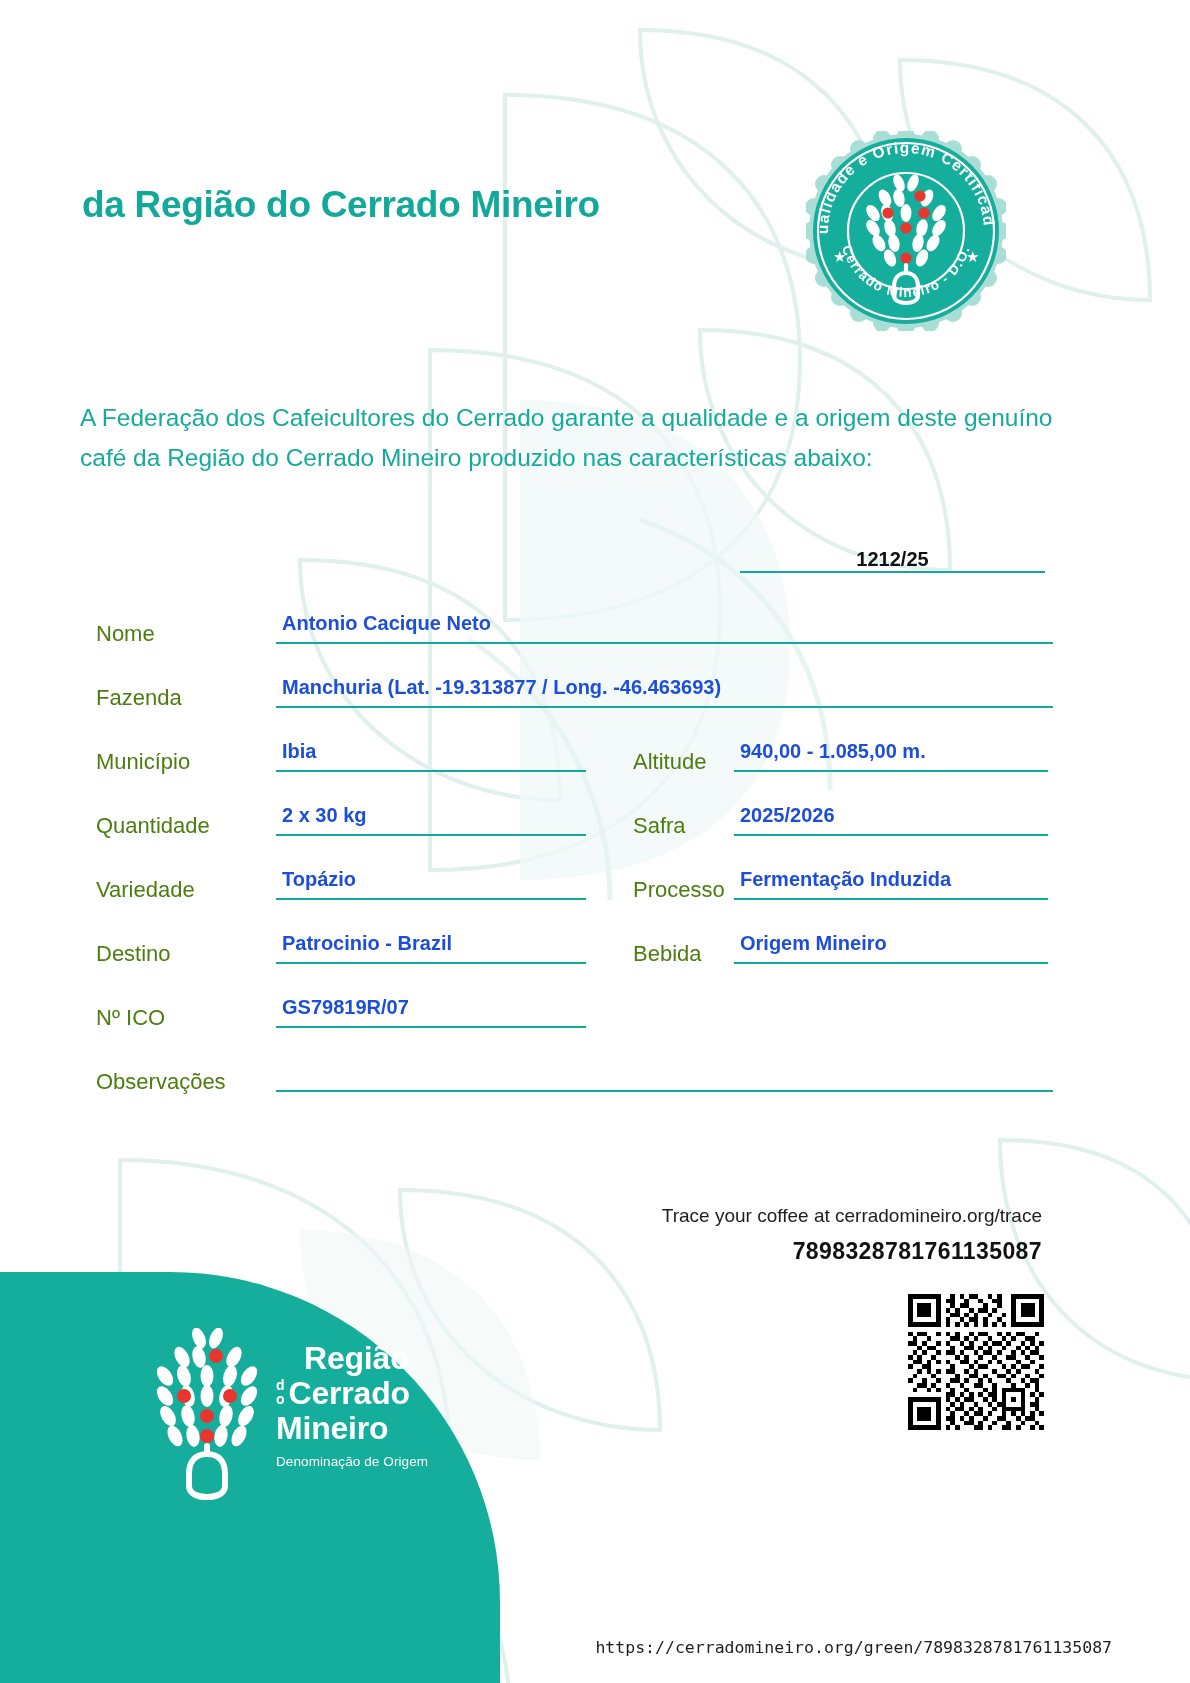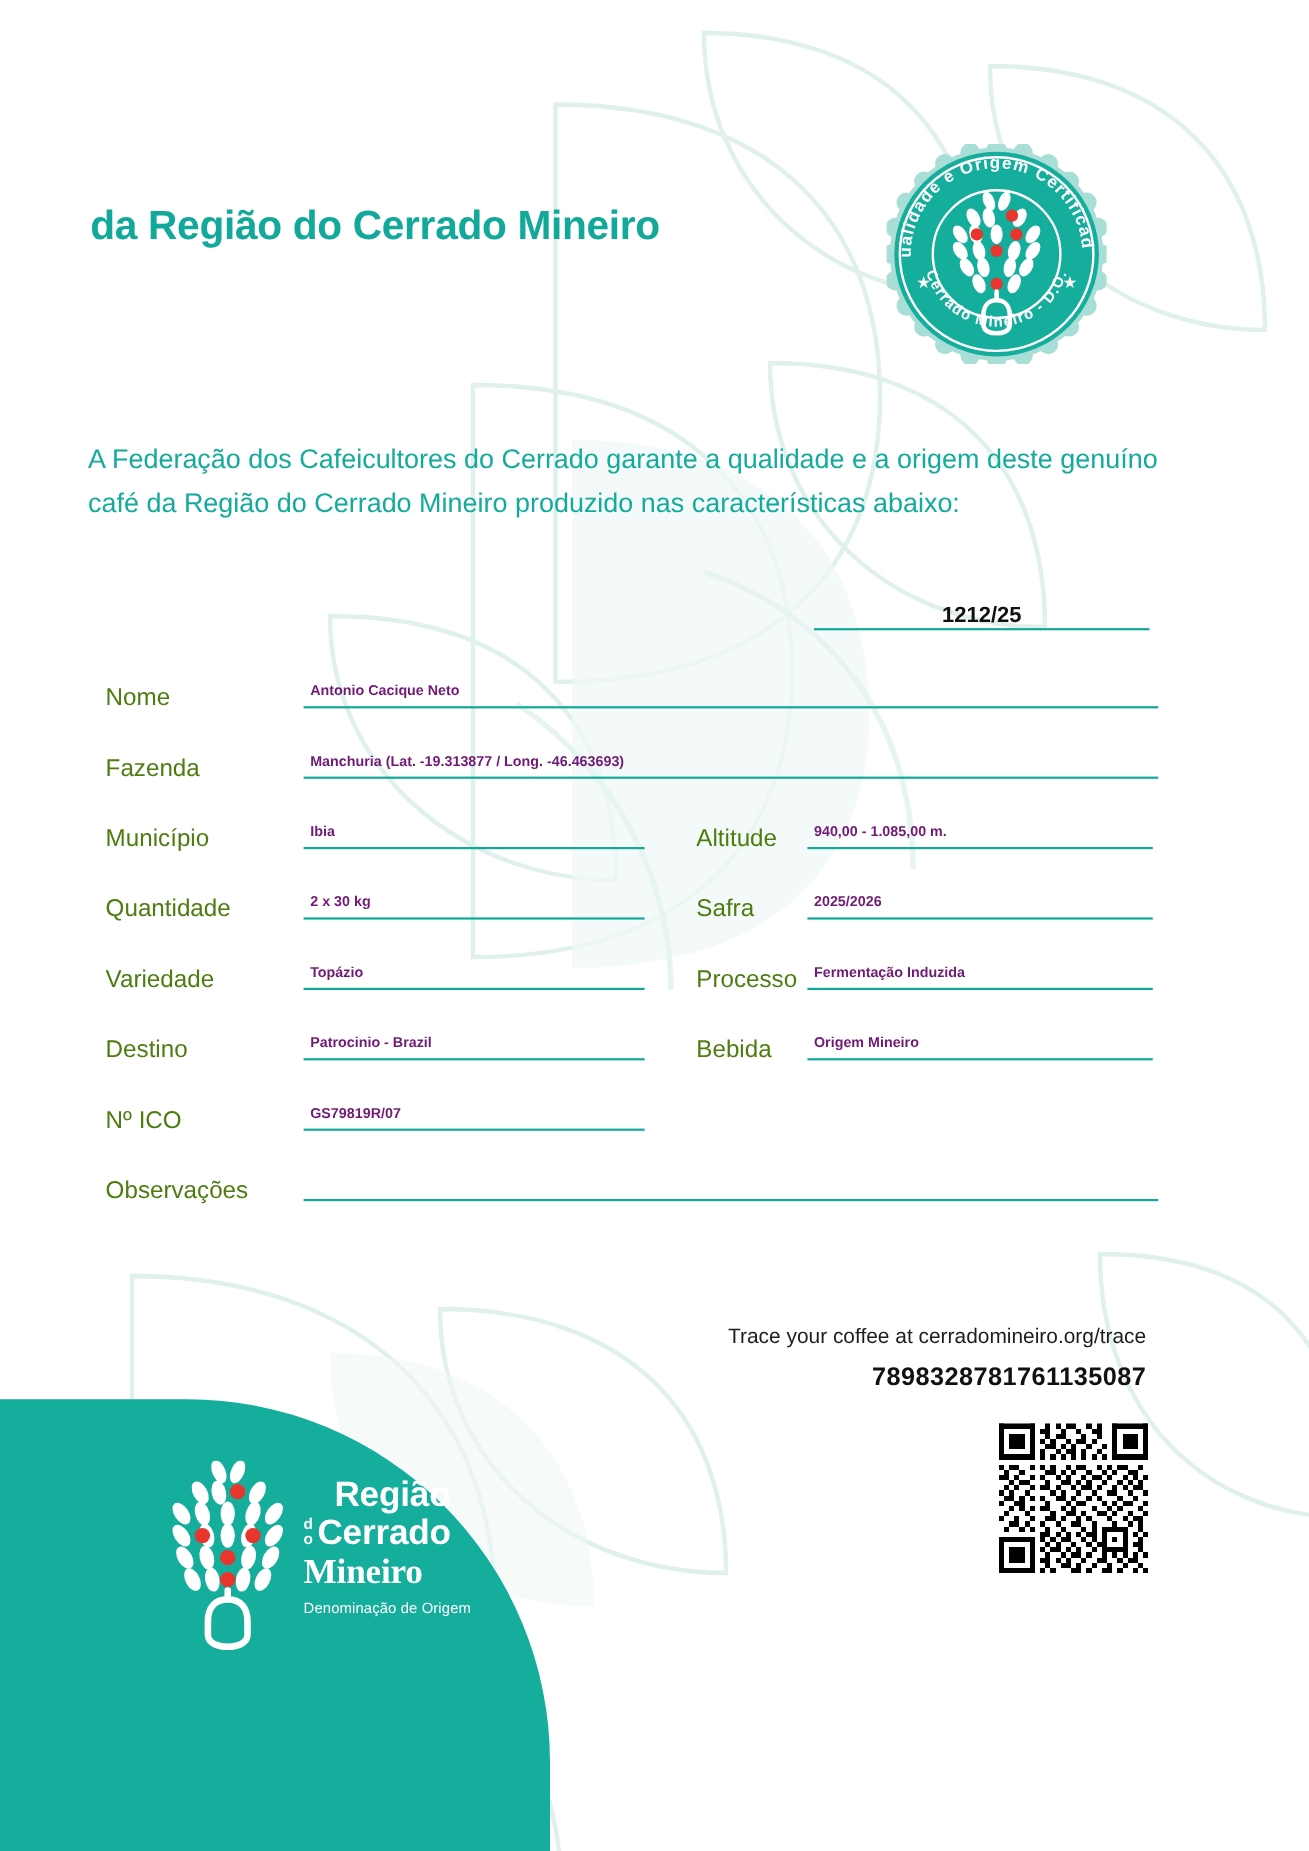--- a/index.html
+++ b/index.html
@@ -69,22 +69,22 @@
     white-space: nowrap;
   }
   .fline {
     position: absolute;
     border-bottom: 2.5px solid #12a99a;
     height: 44px;
   }
   .fval {
     position: absolute;
     left: 6px; bottom: 7px;
-    color: #701a75;
-    font-size: 13px;
+    color: #1d4ed8;
+    font-size: 20px;
     font-weight: bold;
     white-space: nowrap;
   }
 
   
   .w-full .fline { left: 196px; width: 777px; }
   .w-half .fline { left: 196px; width: 310px; }
   .w-right .fline { left: 117px; width: 314px; }
   .w-ico .fline  { left: 196px; width: 310px; }
   .w-obs .fline  { left: 196px; width: 777px; }
@@ -114,21 +114,21 @@
     left: -140px; top: 1272px;
     width: 640px; height: 420px;
     background: #15ad9c;
     border-radius: 0 330px 0 0;
   }
   .brand { position: absolute; left: 148px; top: 1310px; width: 330px; height: 215px; }
   .brand-mark { position: absolute; left: 0; top: 18px; width: 118px; height: 172px; }
   .brand-words { position: absolute; left: 128px; top: 32px; color: #ffffff; }
   .bw1 { font-size: 32px; font-weight: bold; line-height: 1.0; letter-spacing: -0.2px; margin-left: 28px; }
   .bw2 { font-size: 32px; font-weight: bold; line-height: 1.0; letter-spacing: -0.2px; margin-top: 3px; }
-  .bw3 { font-size: 32px; font-weight: bold; line-height: 1.0; letter-spacing: -0.2px; margin-top: 3px; font-family: Liberation Serif, serif; }
+  .bw3 { font-size: 32px; font-weight: bold; line-height: 1.0; letter-spacing: -0.2px; margin-top: 3px; }
   .bw4 { font-size: 13.5px; line-height: 1.0; margin-top: 11px; letter-spacing: 0.1px; }
   .bw2-stack { display: flex; align-items: flex-end; }
   .bw2-do { display: flex; flex-direction: column; font-size: 14px; font-weight: bold; line-height: 1.0; margin-right: 4px; padding-bottom: 3px; }
 
   
   .footer-url {
     position: absolute; right: 78px; top: 1638px;
     color: #1d1d1b;
     font-size: 16.5px;
     font-family: "DejaVu Sans Mono", monospace;
@@ -676,14 +676,15 @@
           <span>d</span>
           <span>o</span>
         </span>
         <span class="bw2">Cerrado</span>
       </div>
       <div class="bw3">Mineiro</div>
       <div class="bw4">Denominação de Origem</div>
     </div>
   </div>
 
+  <div class="footer-url">https://cerradomineiro.org/green/7898328781761135087</div>
 
 </div>
 
 </body></html>

